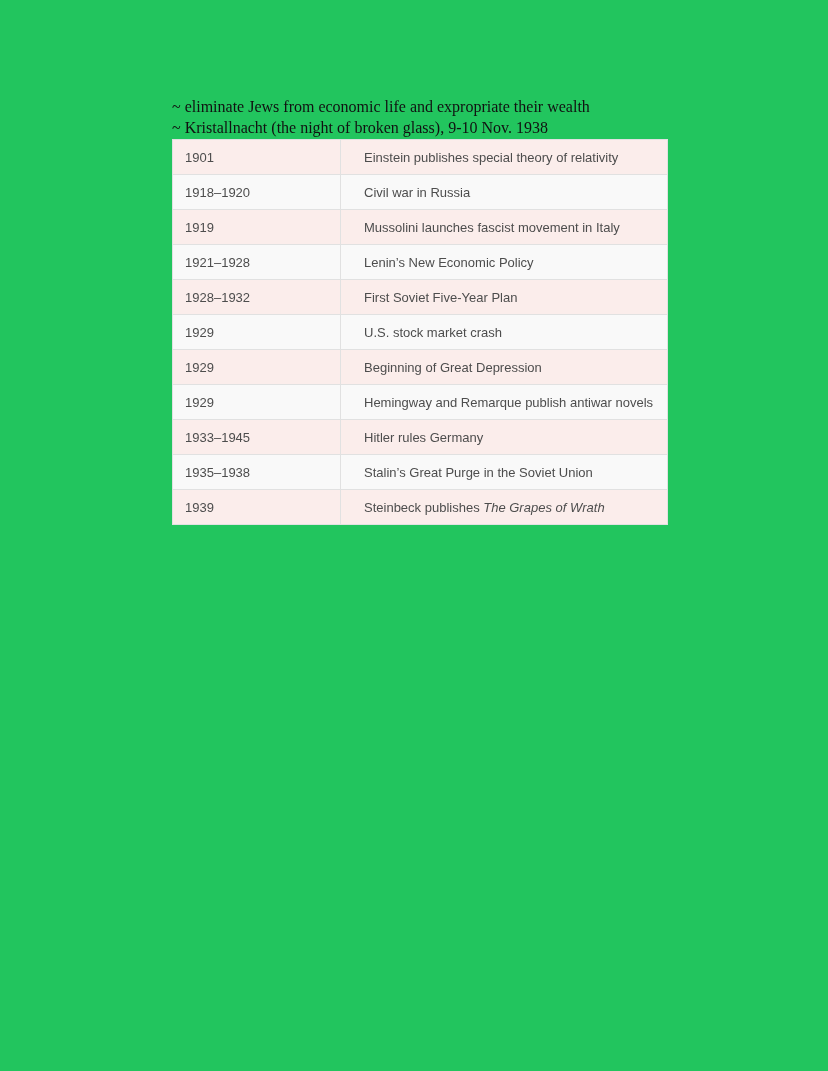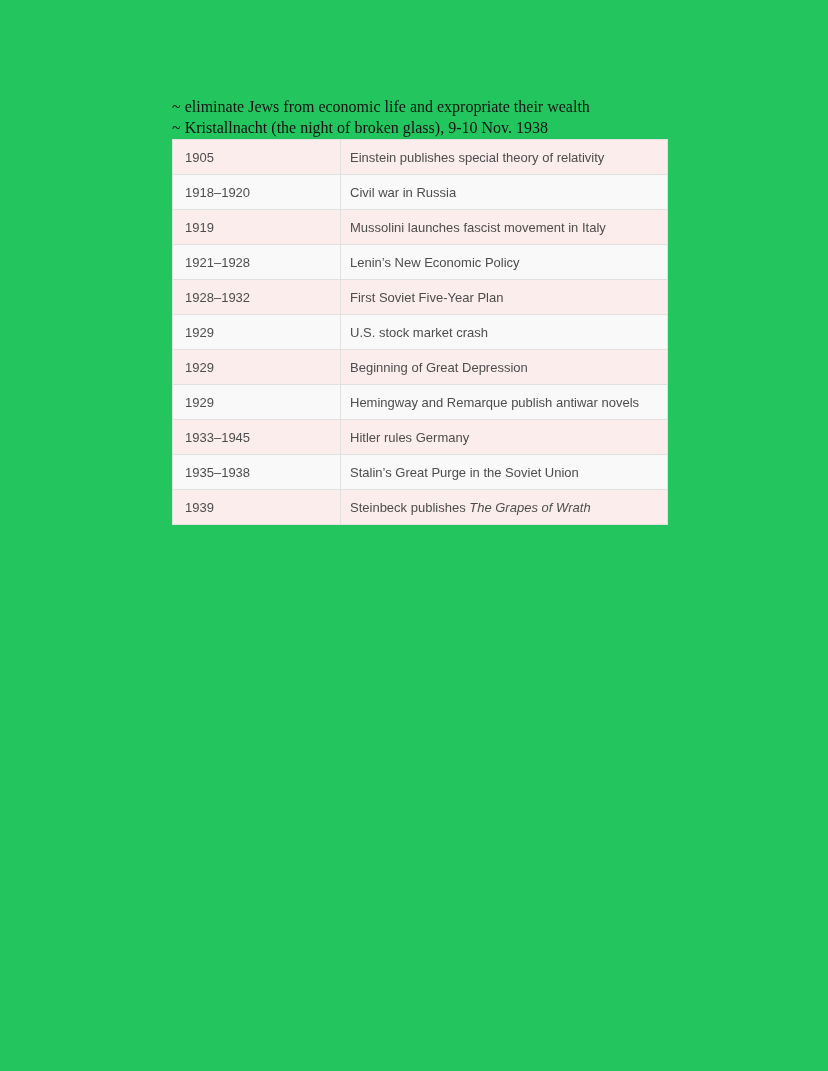--- a/index.html
+++ b/index.html
@@ -41,21 +41,21 @@
     vertical-align: middle;
     padding: 0 10px;
     overflow: hidden;
     white-space: nowrap;
   }
   table.timeline td.year-cell {
     width: 145px;
     padding-left: 12px;
   }
   table.timeline td.event-cell {
-    padding-left: 9px;
+    padding-left: 23px;
   }
   table.timeline tr:nth-child(odd) td {
     background: #fbedeb;
   }
   table.timeline tr:nth-child(even) td {
     background: #f9f9f9;
   }
   .italic {
     font-style: italic;
   }
@@ -66,21 +66,21 @@
 <div class="page">
 
   <div class="notes">
     <div>~ eliminate Jews from economic life and expropriate their wealth</div>
     <div>~ Kristallnacht (the night of broken glass), 9-10 Nov. 1938</div>
   </div>
 
   <table class="timeline">
     <tbody id="timeline-body">
         <tr>
-          <td class="year-cell">1905</td>
+          <td class="year-cell">1901</td>
           <td class="event-cell"><span>Einstein publishes special theory of relativity</span></td>
         </tr>
         <tr>
           <td class="year-cell">1918–1920</td>
           <td class="event-cell"><span>Civil war in Russia</span></td>
         </tr>
         <tr>
           <td class="year-cell">1919</td>
           <td class="event-cell"><span>Mussolini launches fascist movement in Italy</span></td>
         </tr>

